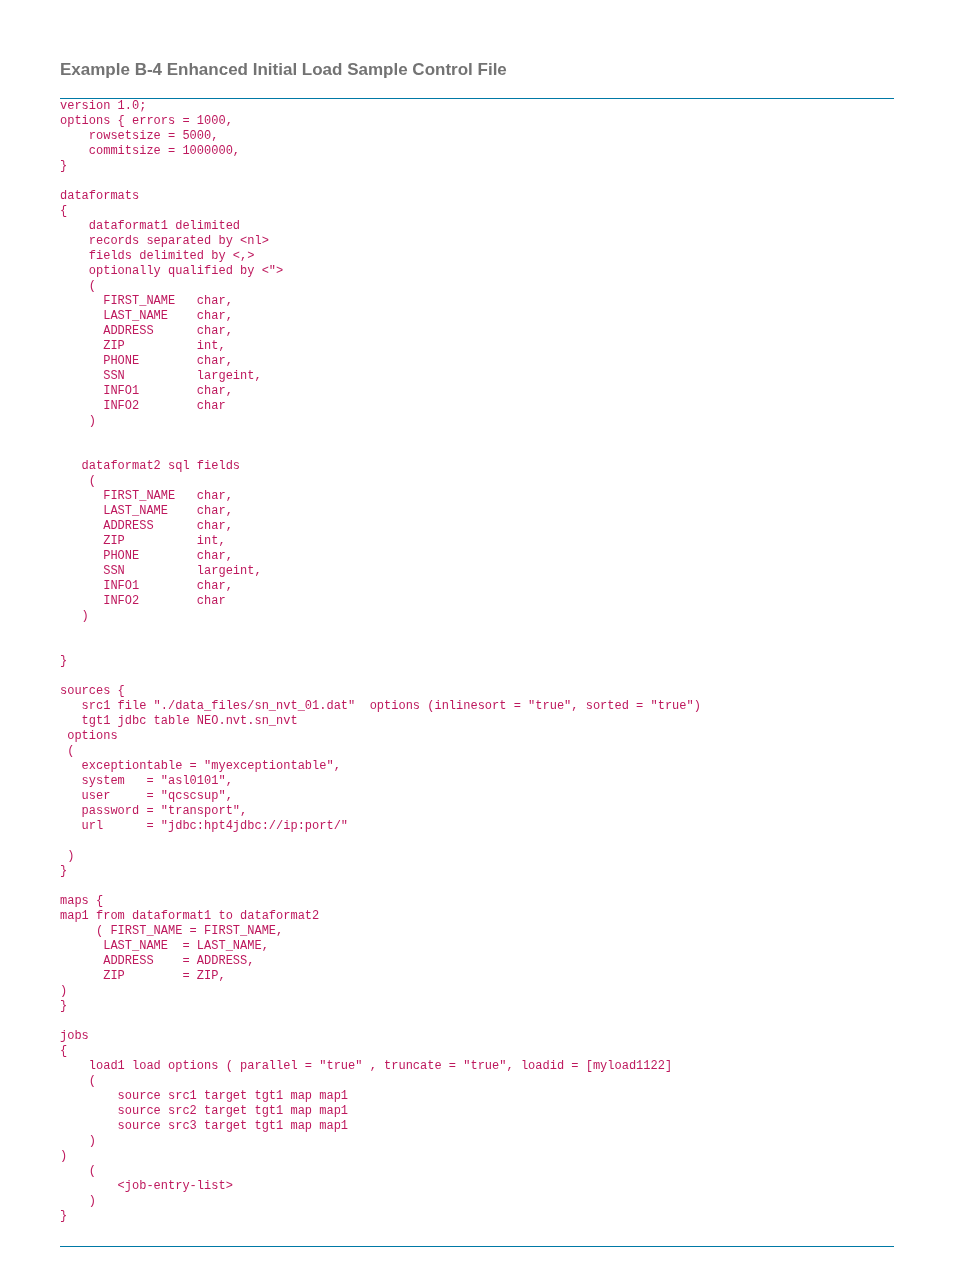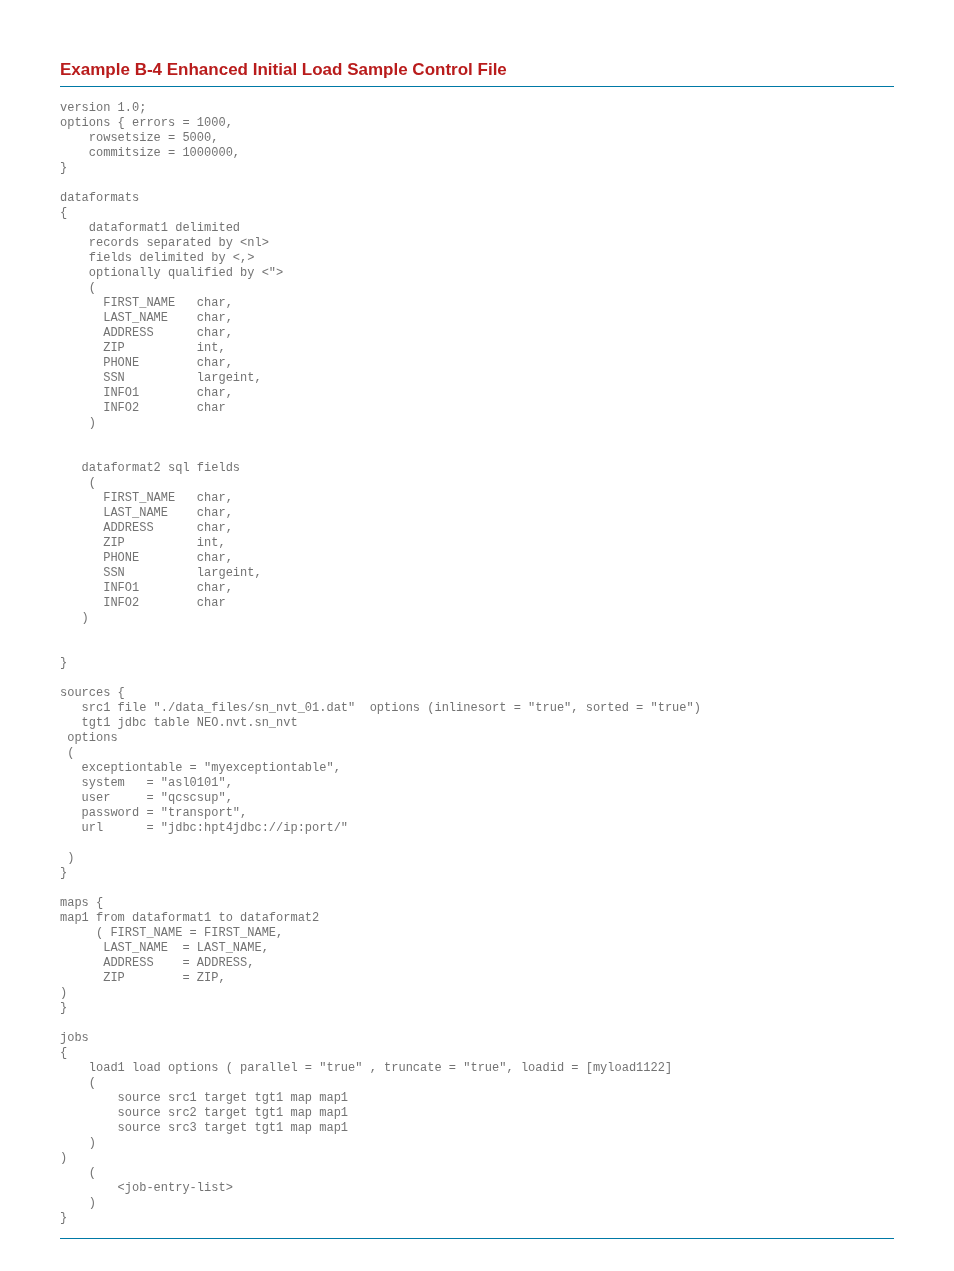--- a/index.html
+++ b/index.html
@@ -4,35 +4,34 @@
 <style>
   body {
     margin: 0;
     padding: 60px 60px 40px 60px;
     background: #ffffff;
     font-family: Arial, Helvetica, sans-serif;
     width: 954px;
     box-sizing: border-box;
   }
   .example-title {
-    color: #b91c1c;
+    color: #737373;
     font-size: 17px;
     font-weight: bold;
     border-bottom: 1.5px solid #0079a6;
-    padding-bottom: 6px;
-    margin-bottom: 14px;
+    padding-bottom: 18px;
   }
   .code-block {
     font-family: "Courier New", Courier, monospace;
     font-size: 12px;
     line-height: 1.25;
-    color: #737373;
+    color: #be185d;
     white-space: pre;
     border-bottom: 1.5px solid #0079a6;
-    padding-bottom: 12px;
+    padding-bottom: 22px;
     margin-bottom: 12px;
   }
 </style>
 </head>
 <body>
 
 <div class="example-title">Example B-4 Enhanced Initial Load Sample Control File</div>
 
 <div class="code-block">version 1.0;
 options { errors = 1000,

